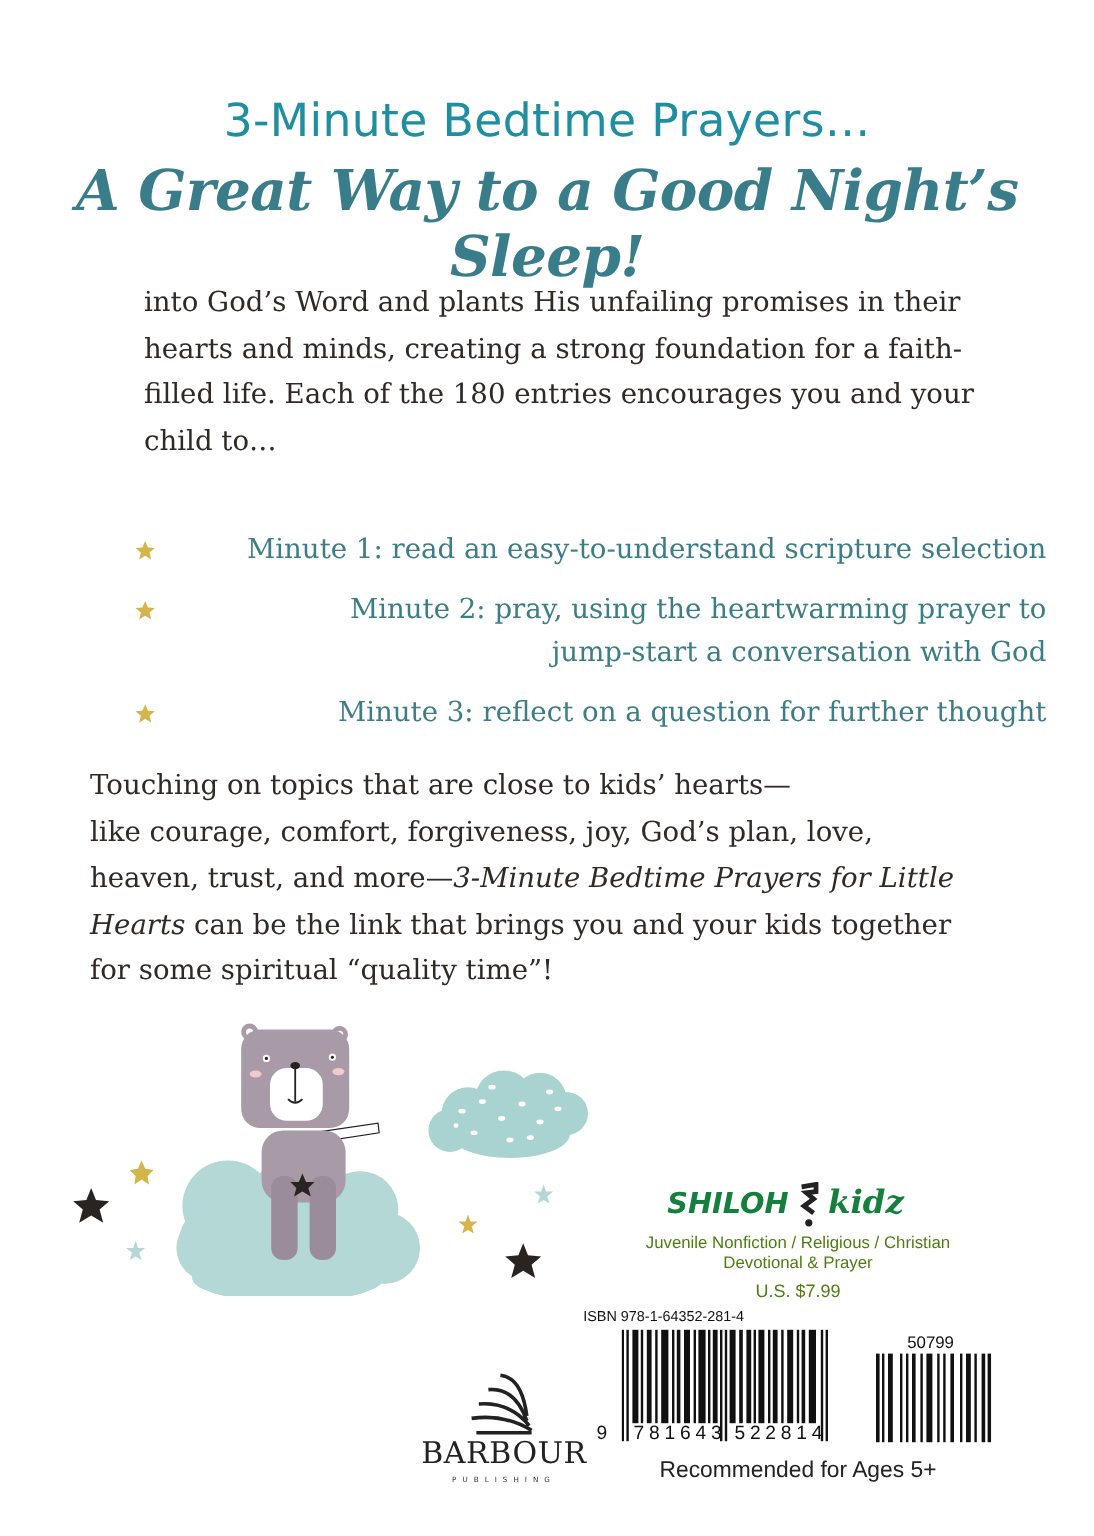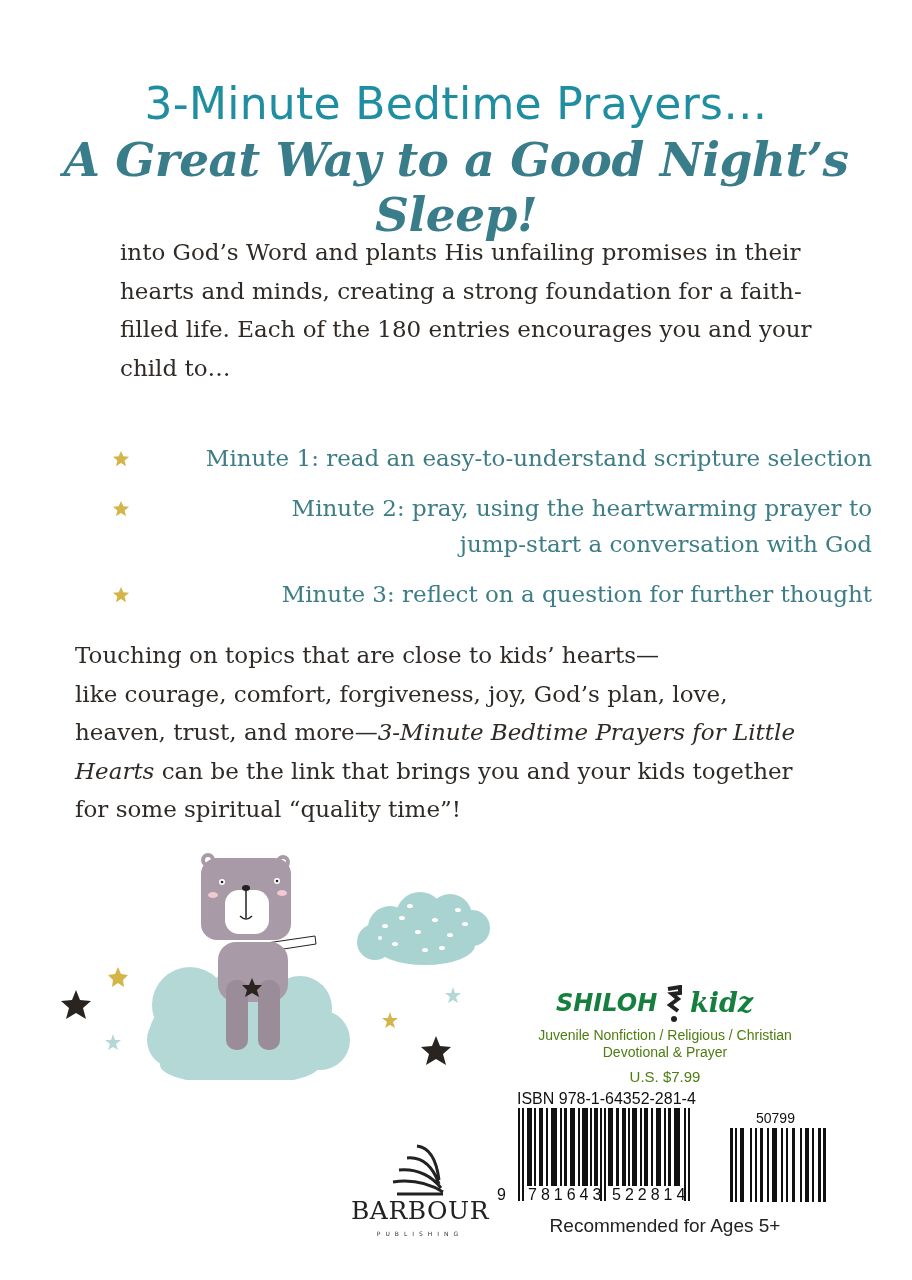--- a/index.html
+++ b/index.html
@@ -1,32 +1,32 @@
 <!DOCTYPE html>
 <html><head>
 <meta charset="utf-8">
 <style>
   html, body { margin:0; padding:0; background:#ffffff; }
   body { width:912px; height:1280px; position:relative; overflow:hidden; font-family:"DejaVu Serif", serif; color:#2b2622; }
   .abs { position:absolute; }
-  .title1 { left:0; width:912px; top:78px; text-align:center; font-family:"DejaVu Sans", sans-serif; font-size:44px; color:#1e8ea0; letter-spacing:0.3px; font-weight:400; }
+  .title1 { left:0; width:912px; top:78px; text-align:center; font-family:"DejaVu Sans", sans-serif; font-size:38px; color:#1e8ea0; letter-spacing:0.3px; font-weight:400; }
   .title2 { left:0; width:912px; top:132px; text-align:center; font-family:"DejaVu Serif", serif; font-size:47px; font-style:italic; color:#3a7d8a; font-weight:600; letter-spacing:-0.5px; }
   .para { left:120px; width:700px; font-size:23px; line-height:38.5px; color:#2f2a26; font-family:"DejaVu Serif", serif; }
   .p1 { top:233px; }
   .p2 { top:636px; left:75px; width:760px; }
   .para .line { display:block; white-space:nowrap; }
   em { font-style:italic; }
   .bullets { left:112px; top:440px; width:760px;text-align:right; }
   .bullet { position:relative; padding-left:26px; font-size:23px; line-height:36px; color:#3c7d86; margin-bottom:14px; white-space:nowrap; }
   .bullet .star { position:absolute; left:0; top:10px; width:18px; height:18px; }
   .bullet .cont { display:block; padding-left:126px; }
   .shiloh { left:556px; top:985px; width:230px; height:40px; }
   .shiloh-text { position:absolute; font-family:"DejaVu Sans", sans-serif; font-weight:bold; font-size:24px; color:#15803d;font-style:italic; }
   .meta { left:500px; width:330px; text-align:center; font-family:"Liberation Sans", sans-serif; font-size:14px; color:#4d7c0f; line-height:17px; }
-  .isbn { left:517px; top:1090px; font-family:"Liberation Sans", sans-serif; font-size:16px; color:#111; }
+  .isbn { left:486px; top:1090px; font-family:"Liberation Sans", sans-serif; font-size:12px; color:#111; }
   .code { left:756px; top:1110px; font-family:"Liberation Sans", sans-serif; font-size:14px; color:#111; }
   .barcode { left:518px; top:1108px; width:188px; height:95px; }
   .barcode2 { left:730px; top:1120px; width:96px; height:82px; }
   .digits { font-family:"Liberation Sans", sans-serif; font-size:16px; color:#111; letter-spacing:4px; }
   .age { left:500px; width:330px; top:1215px; text-align:center; font-family:"Liberation Sans", sans-serif; font-size:19px; color:#222; }
   .barbour { left:340px; top:1130px; width:160px; height:130px; }
   .barbour-word { position:absolute; left:0; width:160px; top:66px; text-align:center; font-family:"DejaVu Serif", serif; font-size:25px; color:#222; letter-spacing:0.5px; }
   .barbour-sub { position:absolute; left:0; width:160px; top:100px; text-align:center; font-family:"DejaVu Sans", sans-serif; font-size:6px; letter-spacing:5px; color:#333; }
 </style>
 </head>

